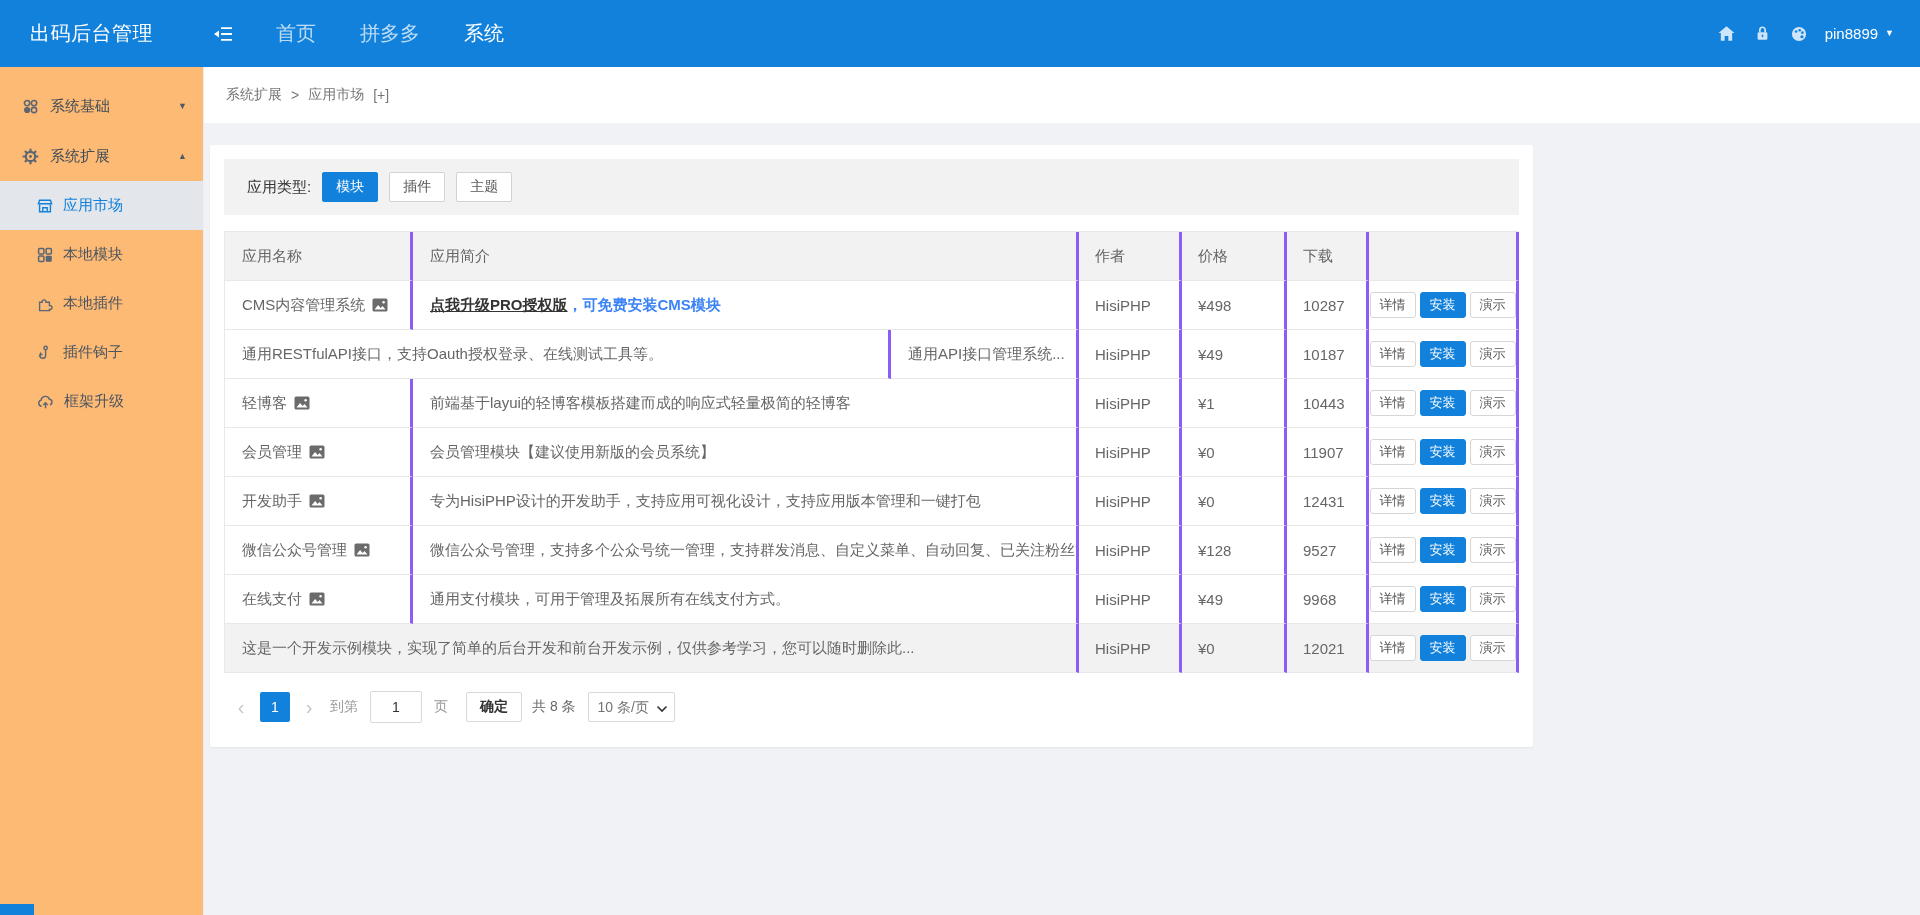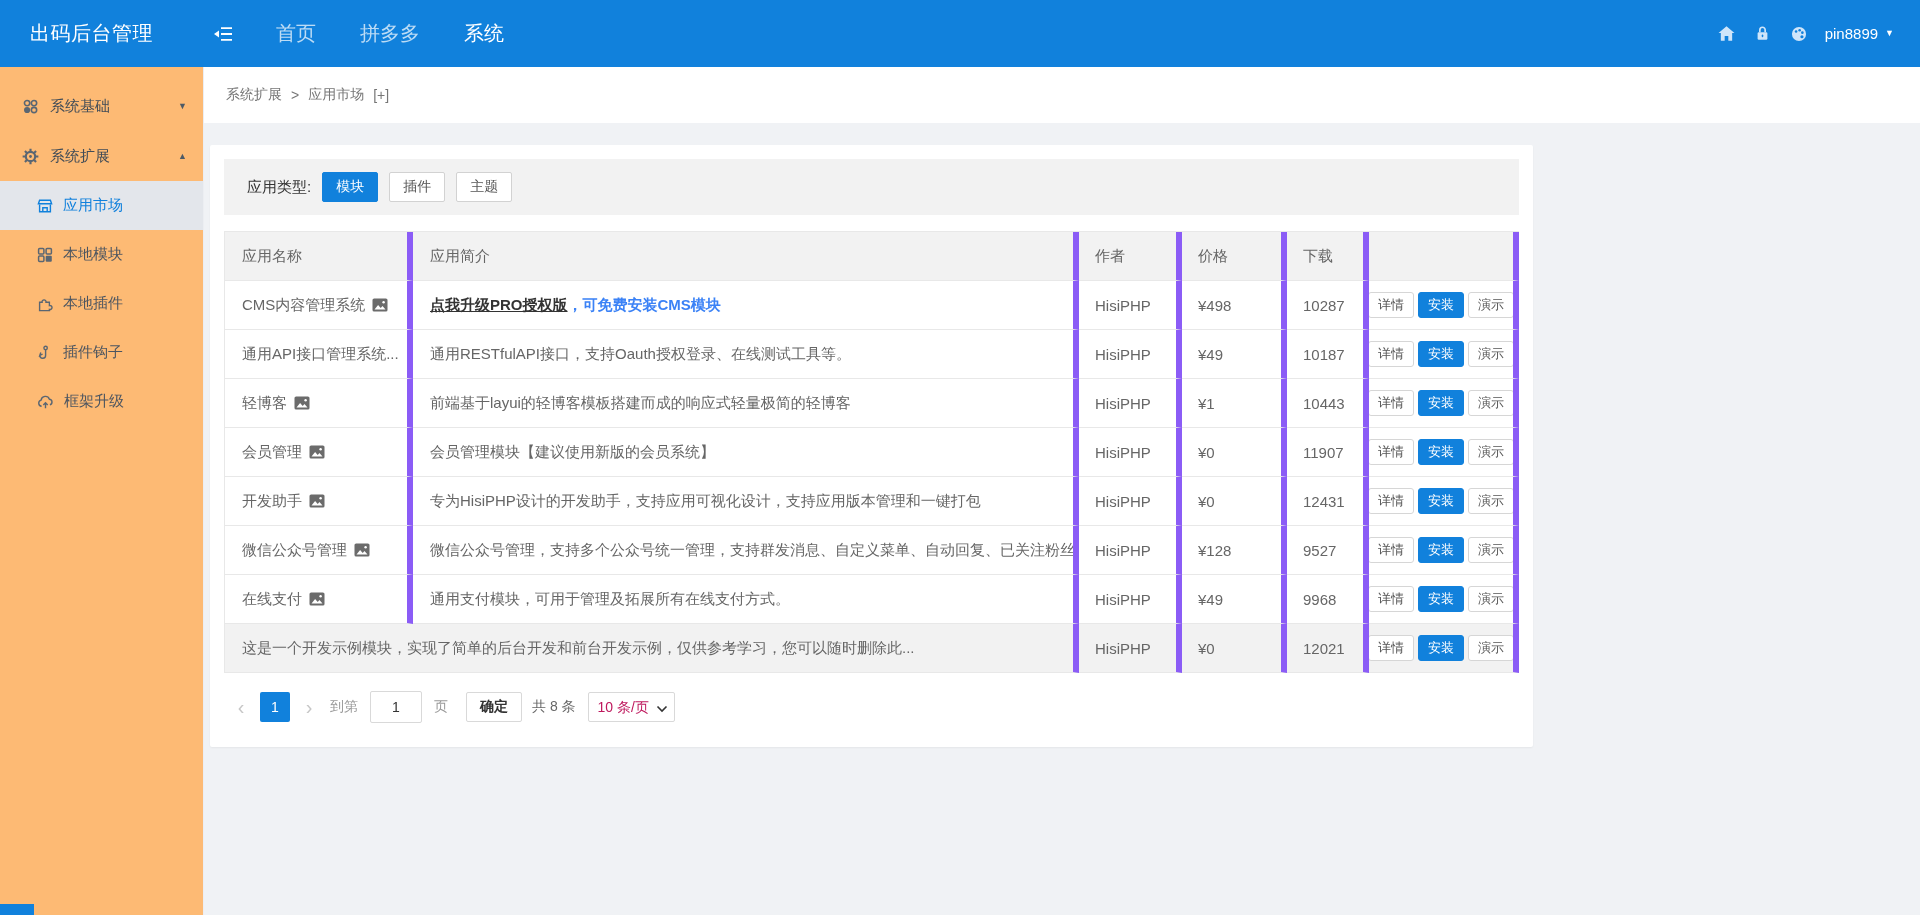--- a/index.html
+++ b/index.html
@@ -38,21 +38,21 @@
   .card{margin:22px 0 0 6px;width:1323px;box-sizing:border-box;background:#fff;border-radius:2px;
         box-shadow:0 1px 2px rgba(0,0,0,.05);padding:14px 14px 24px 14px;}
   
   .filter-bar{background:#f2f2f2;height:56px;display:flex;align-items:center;padding-left:23px;font-size:15px;color:#333;margin-bottom:16px;}
   .filter-btn{height:30px;padding:0 13px;margin-left:11px;border:1px solid #d2d2d2;background:#fff;color:#555;
               font-size:14px;border-radius:2px;cursor:pointer;font-family:inherit;}
   .filter-btn.active{background:#1181dc;border-color:#1181dc;color:#fff;}
   
   .tbl{border:1px solid #e8e8e8;border-right:none;border-bottom:none;}
   .tr{display:flex;}
-  .cell{box-sizing:border-box;height:49px;display:flex;align-items:center;border-right:6px solid #8b5cf6;border-bottom:1px solid #e8e8e8;
+  .cell{box-sizing:border-box;height:49px;display:flex;align-items:center;border-right:3px solid #8b5cf6;border-bottom:1px solid #e8e8e8;
         font-size:15px;color:#666;overflow:hidden;white-space:nowrap;}
   .th{background:#f2f2f2;}
   .c0{width:188px;padding-left:17px;}
   .c1{flex:1;padding-left:17px;}
   .c2{width:103px;padding-left:16px;}
   .c3{width:105px;padding-left:16px;}
   .c4{width:82px;padding-left:16px;}
   .c5{width:150px;justify-content:center;padding:0 4px;}
   .tr.highlight .cell{background:#f2f2f2;}
   .name-txt{margin-right:7px;}
@@ -66,21 +66,21 @@
   .pg-arrow{width:26px;height:30px;display:flex;align-items:center;justify-content:center;color:#c6c6c6;font-size:20px;cursor:pointer;}
   .pg-cur{width:30px;height:30px;background:#1181dc;color:#fff;display:flex;align-items:center;justify-content:center;
           border-radius:2px;font-size:14px;margin:0 6px;cursor:pointer;}
   .pg-txt{color:#999;margin:0 8px;}
   .pg-input{width:46px;height:28px;border:1px solid #d9d9d9;border-radius:2px;text-align:center;font-size:14px;color:#333;
             font-family:inherit;margin:0 4px;}
   .pg-btn{height:30px;padding:0 13px;border:1px solid #d9d9d9;background:#fff;border-radius:2px;font-size:14px;font-weight:bold;
           color:#333;cursor:pointer;font-family:inherit;margin:0 10px;}
   .pg-total{color:#666;margin-right:12px;}
   .select-wrap{position:relative;display:inline-block;}
-  .select-wrap select{height:30px;border:1px solid #d9d9d9;border-radius:2px;background:#fff;color:#be185d;font-size:14px;
+  .select-wrap select{height:30px;border:1px solid #d9d9d9;border-radius:2px;background:#fff;color:#737373;font-size:14px;
                       font-family:inherit;padding:0 24px 0 9px;appearance:none;-webkit-appearance:none;cursor:pointer;}
   .select-wrap .sel-caret{position:absolute;right:7px;top:8px;pointer-events:none;}
   .scroll-hint{position:fixed;left:0;bottom:0;width:34px;height:11px;background:#1181dc;}
 </style>
 </head>
 <body>
 
 <div class="navbar">
   <div class="brand">出码后台管理</div>
   <div class="nav-toggle">
@@ -242,25 +242,25 @@
               <div class="cell c2">HisiPHP</div>
               <div class="cell c3">¥498</div>
               <div class="cell c4">10287</div>
               <div class="cell c5">
                 <button class="btn-s">详情</button>
                 <button class="btn-s primary">安装</button>
                 <button class="btn-s">演示</button>
               </div>
             </div>
             <div class="tr">
+              <div class="cell c1">
+                <span>通用RESTfulAPI接口，支持Oauth授权登录、在线测试工具等。</span>
+              </div>
               <div class="cell c0">
                 <span class="name-txt">通用API接口管理系统...</span>
-              </div>
-              <div class="cell c1">
-                <span>通用RESTfulAPI接口，支持Oauth授权登录、在线测试工具等。</span>
               </div>
               <div class="cell c2">HisiPHP</div>
               <div class="cell c3">¥49</div>
               <div class="cell c4">10187</div>
               <div class="cell c5">
                 <button class="btn-s">详情</button>
                 <button class="btn-s primary">安装</button>
                 <button class="btn-s">演示</button>
               </div>
             </div>

